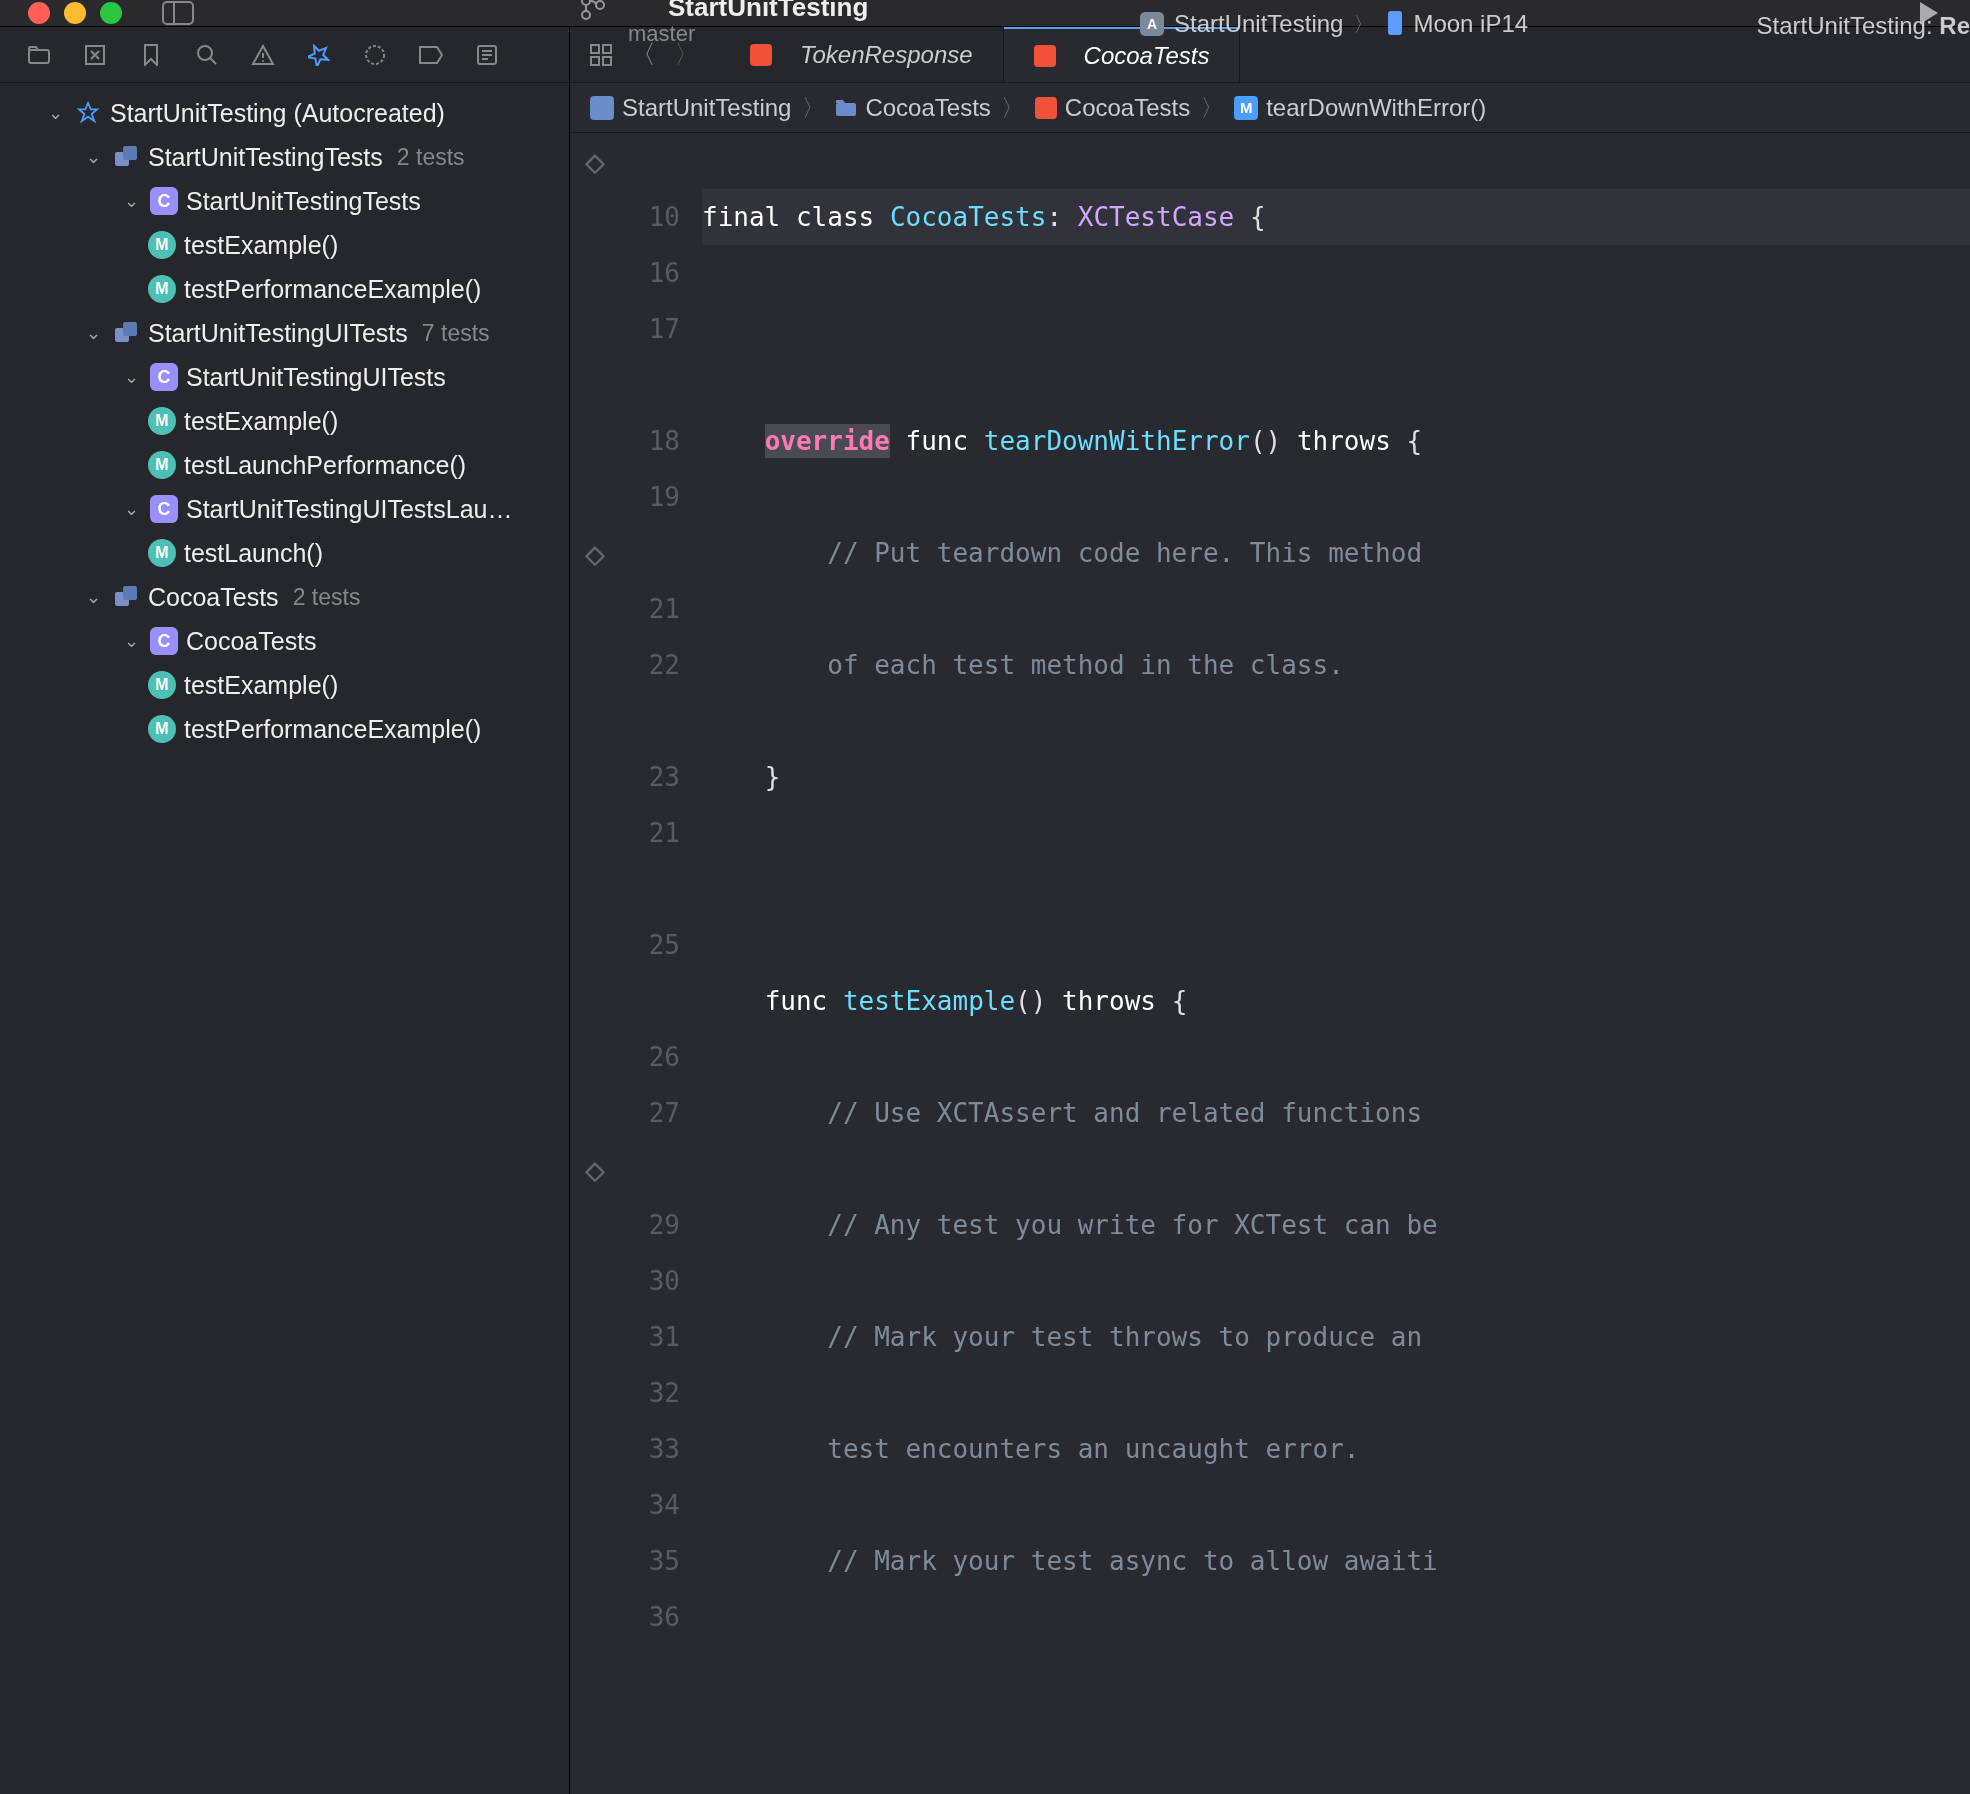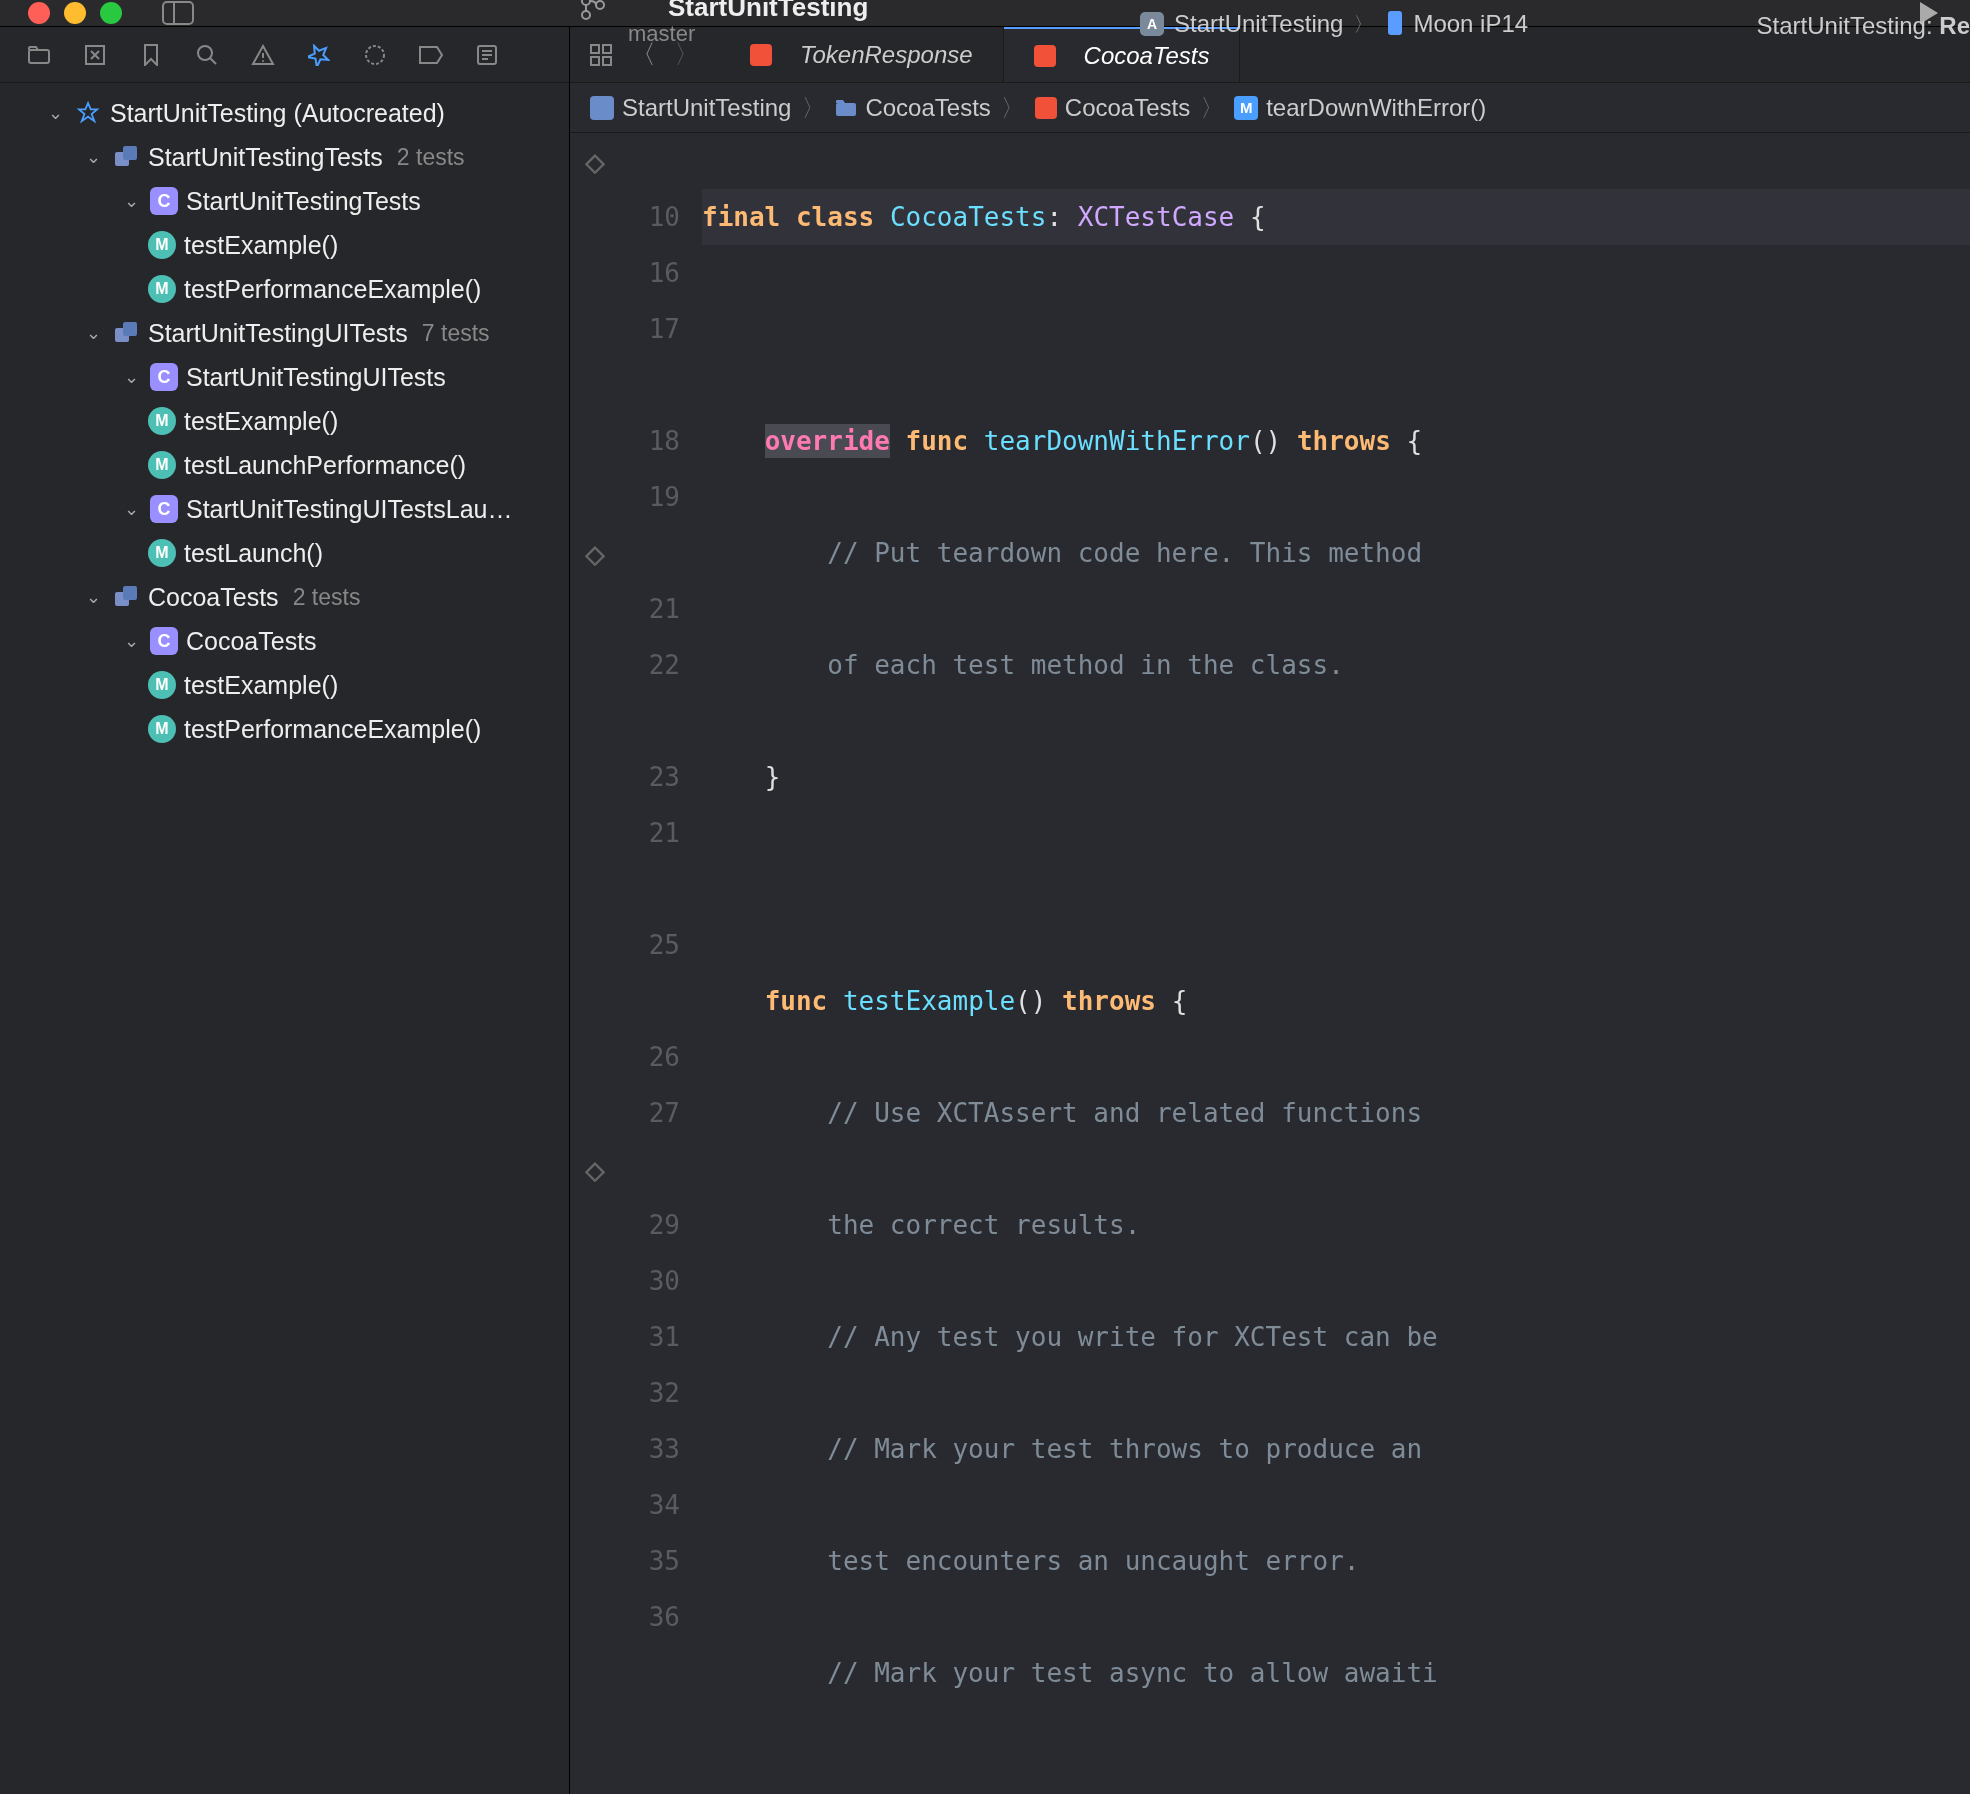--- a/index.html
+++ b/index.html
@@ -147,21 +147,21 @@
 .diamond { color: #666; font-size: 34px; text-align: center; line-height: 56px; height: 56px; }
 .code {
   flex: 1;
   padding-left: 10px;
   white-space: pre;
   overflow: hidden;
   line-height: 56px;
 }
 .code .line { height: 56px; }
 .code .line.hl { background: #32333a; }
-.kw { color: #fdba74; font-weight: 700; }
+.kw { color: #ffffff; font-weight: 400; }
 .cls { color: #d0a8ff; }
 .fn { color: #6bdfff; }
 .cmt { color: #7f8c98; }
 .punc { color: #e0e0e0; }
 .sel-kw { background: #4a4a52; color: #ff7ab2; font-weight:700; padding: 2px 0; }
 
 .purple-bar { height: 8px; background: linear-gradient(90deg, #7b3fb8, #5a3f9f 30%, #5a3f9f); }
 
 svg { display: block; }
 </style>
@@ -489,21 +489,20 @@
         <div class="code">
 <div class="line hl"><span class="kw">final</span> <span class="kw">class</span> <span class="fn">CocoaTests</span><span class="punc">:</span> <span class="cls">XCTestCase</span> <span class="punc">{</span></div>
 <div class="line"></div>
 <div class="line">    <span class="sel-kw">override</span> <span class="kw">func</span> <span class="fn">tearDownWithError</span><span class="punc">()</span> <span class="kw">throws</span> <span class="punc">{</span></div>
 <div class="line">        <span class="cmt">// Put teardown code here. This method </span></div>
 <div class="line">        <span class="cmt">of each test method in the class.</span></div>
 <div class="line">    <span class="punc">}</span></div>
 <div class="line"></div>
 <div class="line">    <span class="kw">func</span> <span class="fn">testExample</span><span class="punc">()</span> <span class="kw">throws</span> <span class="punc">{</span></div>
 <div class="line">        <span class="cmt">// Use XCTAssert and related functions </span></div>
-<div class="line">        <span class="cmt">the correct results.</span></div>
 <div class="line">        <span class="cmt">// Any test you write for XCTest can be</span></div>
 <div class="line">        <span class="cmt">// Mark your test throws to produce an </span></div>
 <div class="line">        <span class="cmt">test encounters an uncaught error.</span></div>
 <div class="line">        <span class="cmt">// Mark your test async to allow awaiti</span></div>
 
 
 
 
 
 

